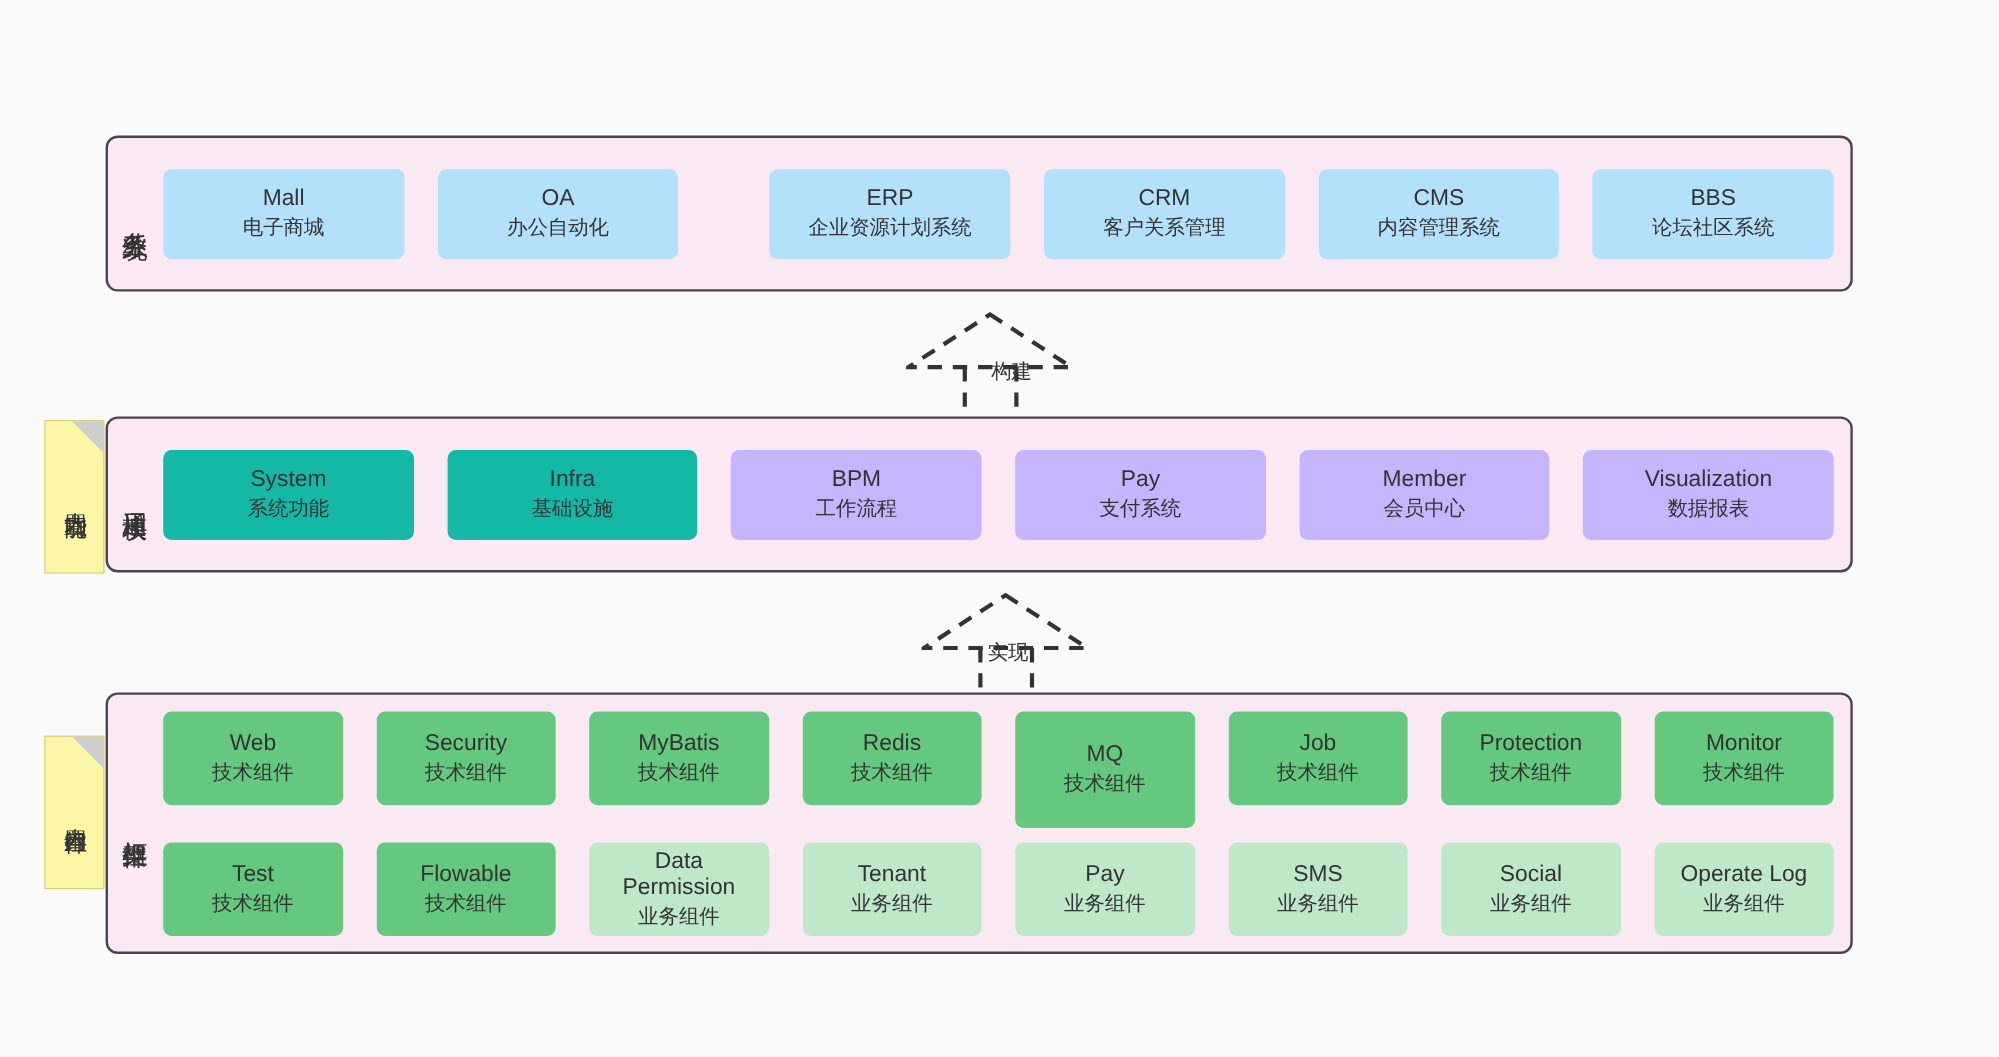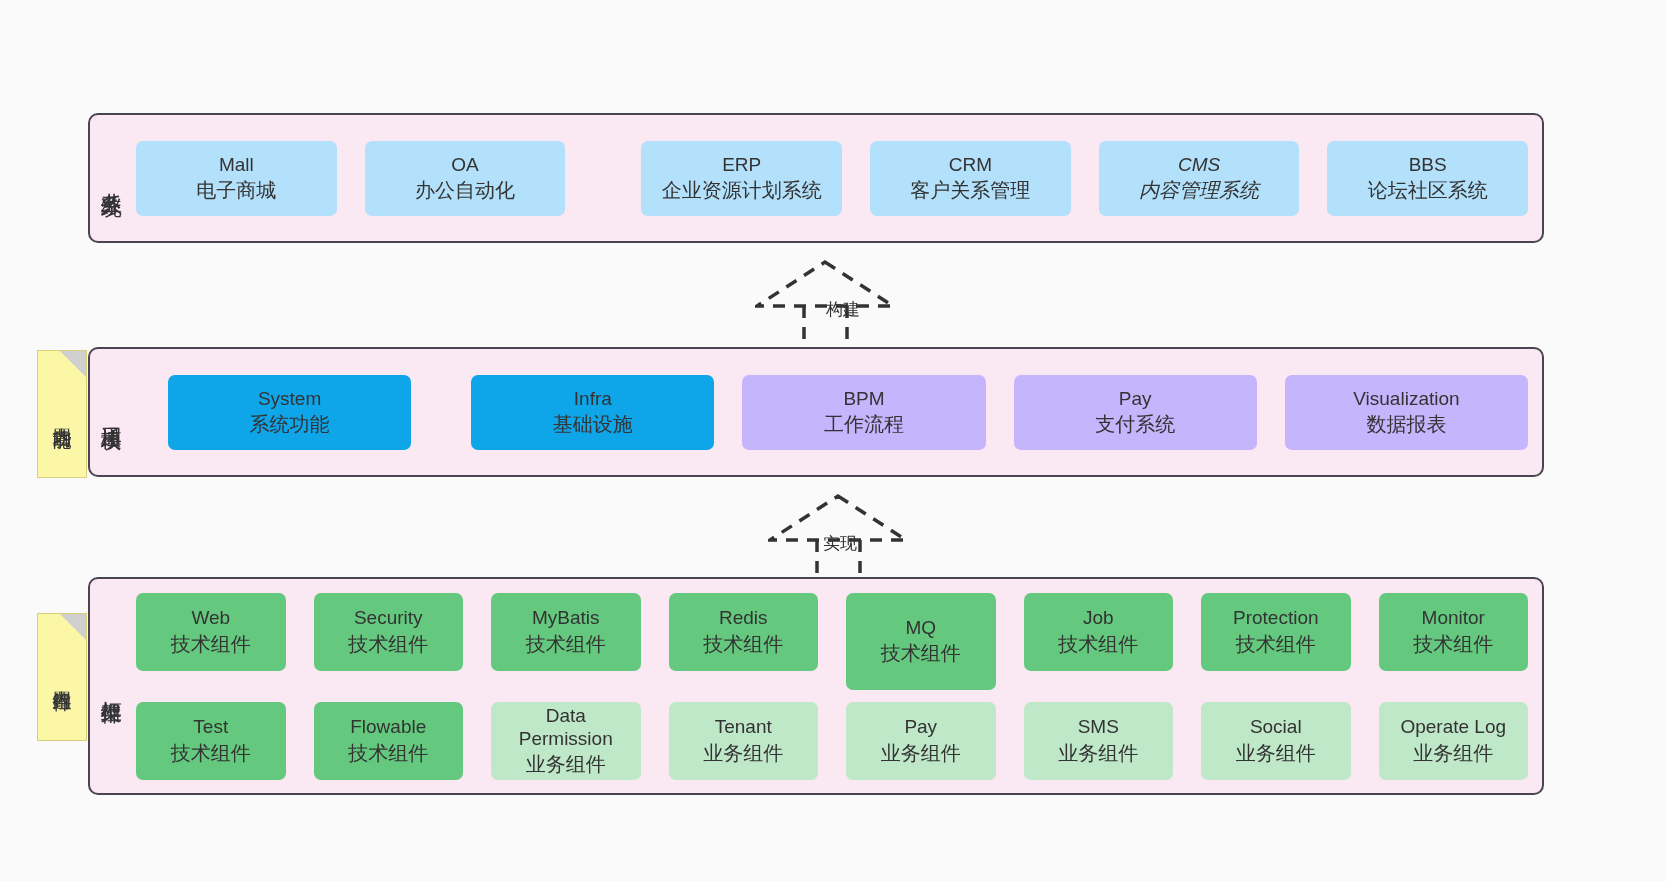--- a/index.html
+++ b/index.html
@@ -72,27 +72,27 @@
     box-sizing: border-box;
     padding: 6px 4px;
     line-height: 1.2;
   }
   .node .en {
     font-size: 19px;
     color: #333333;
     white-space: normal;
   }
   .node .cn {
-    font-size: 20px;
+    font-size: 17px;
     color: #333333;
     margin-top: 2px;
   }
 
   .node.blue   { background: #b3e0fb; }
-  .node.red    { background: #0ea5e9; margin-left: 32px; }
+  .node.red    { background: #14b8a6; }
   .node.pink   { background: #c4b5fd; }
   .node.green  { background: #64c97e; }
   .node.lgreen { background: #bfe8c9; }
 
   
   .note {
     position: absolute;
     background: #fbf7a6;
     border: 1px solid #d6d07a;
     box-sizing: border-box;
@@ -155,21 +155,21 @@
         <div class="node blue" style="height:75px;margin-left:48px;">
           <span class="en">ERP</span>
           <span class="cn">企业资源计划系统</span>
         </div>
 
         <div class="node blue" style="height:75px;">
           <span class="en">CRM</span>
           <span class="cn">客户关系管理</span>
         </div>
 
-        <div class="node blue" style="height:75px;font-style:italic;">
+        <div class="node blue" style="height:75px;">
           <span class="en">CMS</span>
           <span class="cn">内容管理系统</span>
         </div>
 
         <div class="node blue" style="height:75px;">
           <span class="en">BBS</span>
           <span class="cn">论坛社区系统</span>
         </div>
 
       </div>
@@ -209,20 +209,24 @@
         <div class="node pink" style="height:75px;">
           <span class="en">BPM</span>
           <span class="cn">工作流程</span>
         </div>
 
         <div class="node pink" style="height:75px;">
           <span class="en">Pay</span>
           <span class="cn">支付系统</span>
         </div>
 
+        <div class="node pink" style="height:75px;">
+          <span class="en">Member</span>
+          <span class="cn">会员中心</span>
+        </div>
 
         <div class="node pink" style="height:75px;">
           <span class="en">Visualization</span>
           <span class="cn">数据报表</span>
         </div>
 
       </div>
     </div>
   </div>
 

